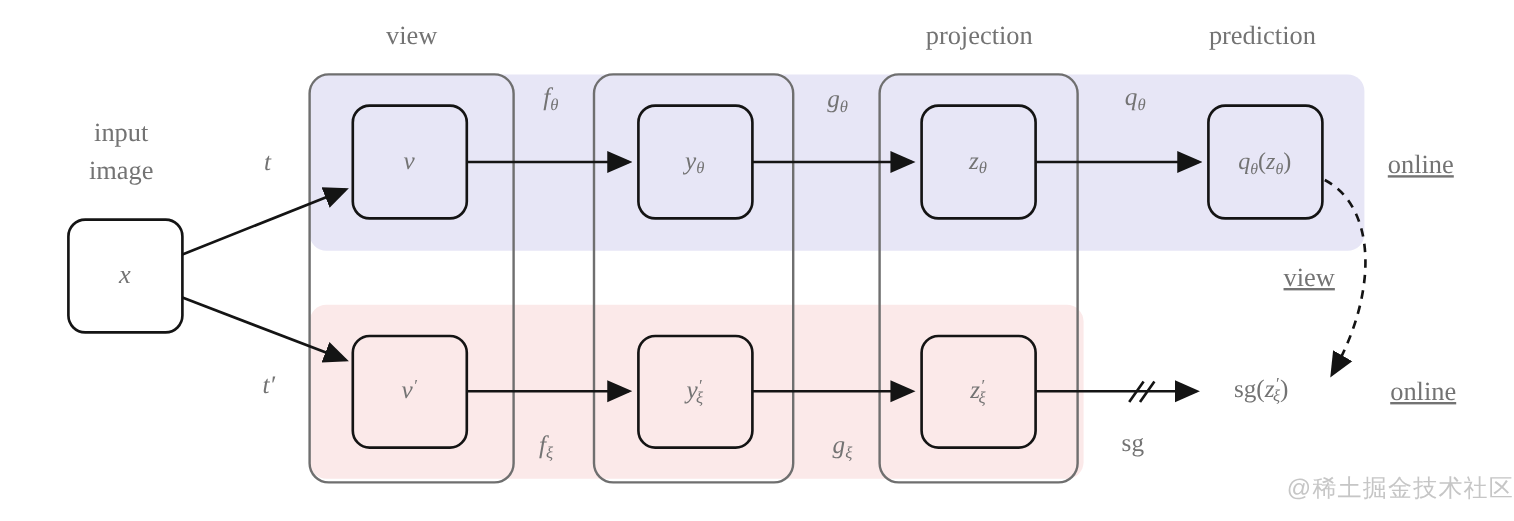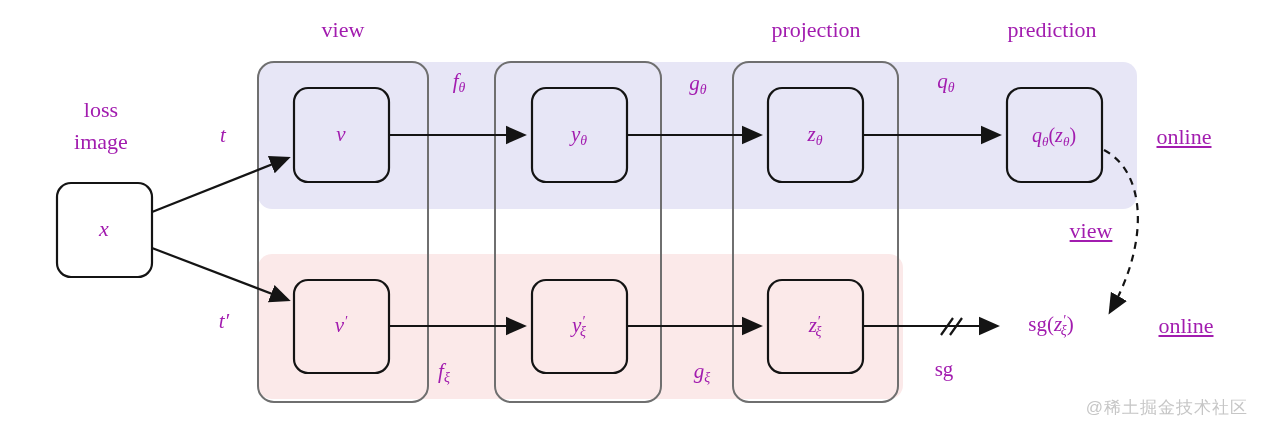--- a/index.html
+++ b/index.html
@@ -9,36 +9,36 @@
     background:#ffffff;
     overflow:hidden;
     font-family:"Liberation Serif","DejaVu Serif",serif;
   }
   .stage svg{position:absolute;left:0;top:0;}
   .labels{position:absolute;left:0;top:0;width:100%;height:100%;pointer-events:none;}
   .lbl{
     position:absolute;
     transform:translate(-50%,-50%);
     white-space:nowrap;
-    color:#a21caf;
+    color:#737373;
     font-size:21px;
     line-height:1;
   }
   .hdr{font-size:22px;}
   .side{font-size:22px;text-decoration:underline;}
   .mi{font-style:italic;}
   .mrm{font-style:normal;}
   .ms,.mp{font-size:66%;line-height:0;font-style:italic;}
   .ms{position:relative;top:0.30em;}
   .mp{position:relative;top:-0.42em;margin-left:0.02em;}
   .tuck{margin-left:-0.34em;}
   .input-label{text-align:center;line-height:1.45;font-size:22px;}
   .watermark{
     font-family:"Liberation Sans","DejaVu Sans",sans-serif;
-    color:#c6c6c6;font-size:17px;letter-spacing:1px;
+    color:#c6c6c6;font-size:20px;letter-spacing:1px;
   }
 </style>
 </head>
 <body>
 
 <div class="stage">
 
   <svg width="1262" height="434" viewBox="0 0 1262 434">
     <defs>
       <marker id="ah" viewBox="0 0 10 10" refX="8.6" refY="5" markerWidth="9.5" markerHeight="9.5" orient="auto-start-reverse">
@@ -79,21 +79,21 @@
     <path d="M1104 150 C1146 172 1150 242 1110 312" fill="none" stroke="#141414" stroke-width="2.2" stroke-dasharray="7 6" marker-end="url(#ah)"></path>
   </svg>
 
   <div class="labels">
 
     <div class="lbl hdr" style="left:343px;top:30px">view</div>
     <div class="lbl hdr" style="left:816px;top:30px">projection</div>
     <div class="lbl hdr" style="left:1052px;top:30px">prediction</div>
 
     <div class="lbl input-label" style="left:101px;top:126px">
-      <div>loss</div>
+      <div>input</div>
       <div>image</div>
     </div>
     <div class="lbl mi" style="left:104px;top:229px;font-size:22px">x</div>
 
     <div class="lbl mi" style="left:223px;top:135px">t</div>
     <div class="lbl mi" style="left:224px;top:321px">t′</div>
 
     <div class="lbl mi" style="left:341px;top:134px">v</div>
     <div class="lbl" style="left:579px;top:134px"><span class="mi">y</span><span class="ms">θ</span></div>
     <div class="lbl" style="left:815px;top:134px"><span class="mi">z</span><span class="ms">θ</span></div>
@@ -101,21 +101,21 @@
 
     <div class="lbl" style="left:341px;top:325px"><span class="mi">v</span><span class="mp">′</span></div>
     <div class="lbl" style="left:579px;top:325px"><span class="mi">y</span><span class="mp">′</span><span class="ms tuck">ξ</span></div>
     <div class="lbl" style="left:815px;top:325px"><span class="mi">z</span><span class="mp">′</span><span class="ms tuck">ξ</span></div>
     <div class="lbl" style="left:1051px;top:324px"><span class="mrm">sg</span><span class="mrm">(</span><span class="mi">z</span><span class="mp">′</span><span class="ms tuck">ξ</span><span class="mrm">)</span></div>
 
     <div class="lbl" style="left:459px;top:81px"><span class="mi">f</span><span class="ms">θ</span></div>
     <div class="lbl" style="left:698px;top:83px"><span class="mi">g</span><span class="ms">θ</span></div>
     <div class="lbl" style="left:946px;top:81px"><span class="mi">q</span><span class="ms">θ</span></div>
 
-    <div class="lbl" style="left:444px;top:371px"><span class="mi">f</span><span class="ms">ξ</span></div>
+    <div class="lbl" style="left:455px;top:371px"><span class="mi">f</span><span class="ms">ξ</span></div>
     <div class="lbl" style="left:702px;top:371px"><span class="mi">g</span><span class="ms">ξ</span></div>
     <div class="lbl mrm" style="left:944px;top:369px">sg</div>
 
     <div class="lbl side" style="left:1184px;top:137px">online</div>
     <div class="lbl side" style="left:1091px;top:231px">view</div>
     <div class="lbl side" style="left:1186px;top:326px">online</div>
 
     <div class="lbl watermark" style="left:1167px;top:407px">@稀土掘金技术社区</div>
   </div>
 

